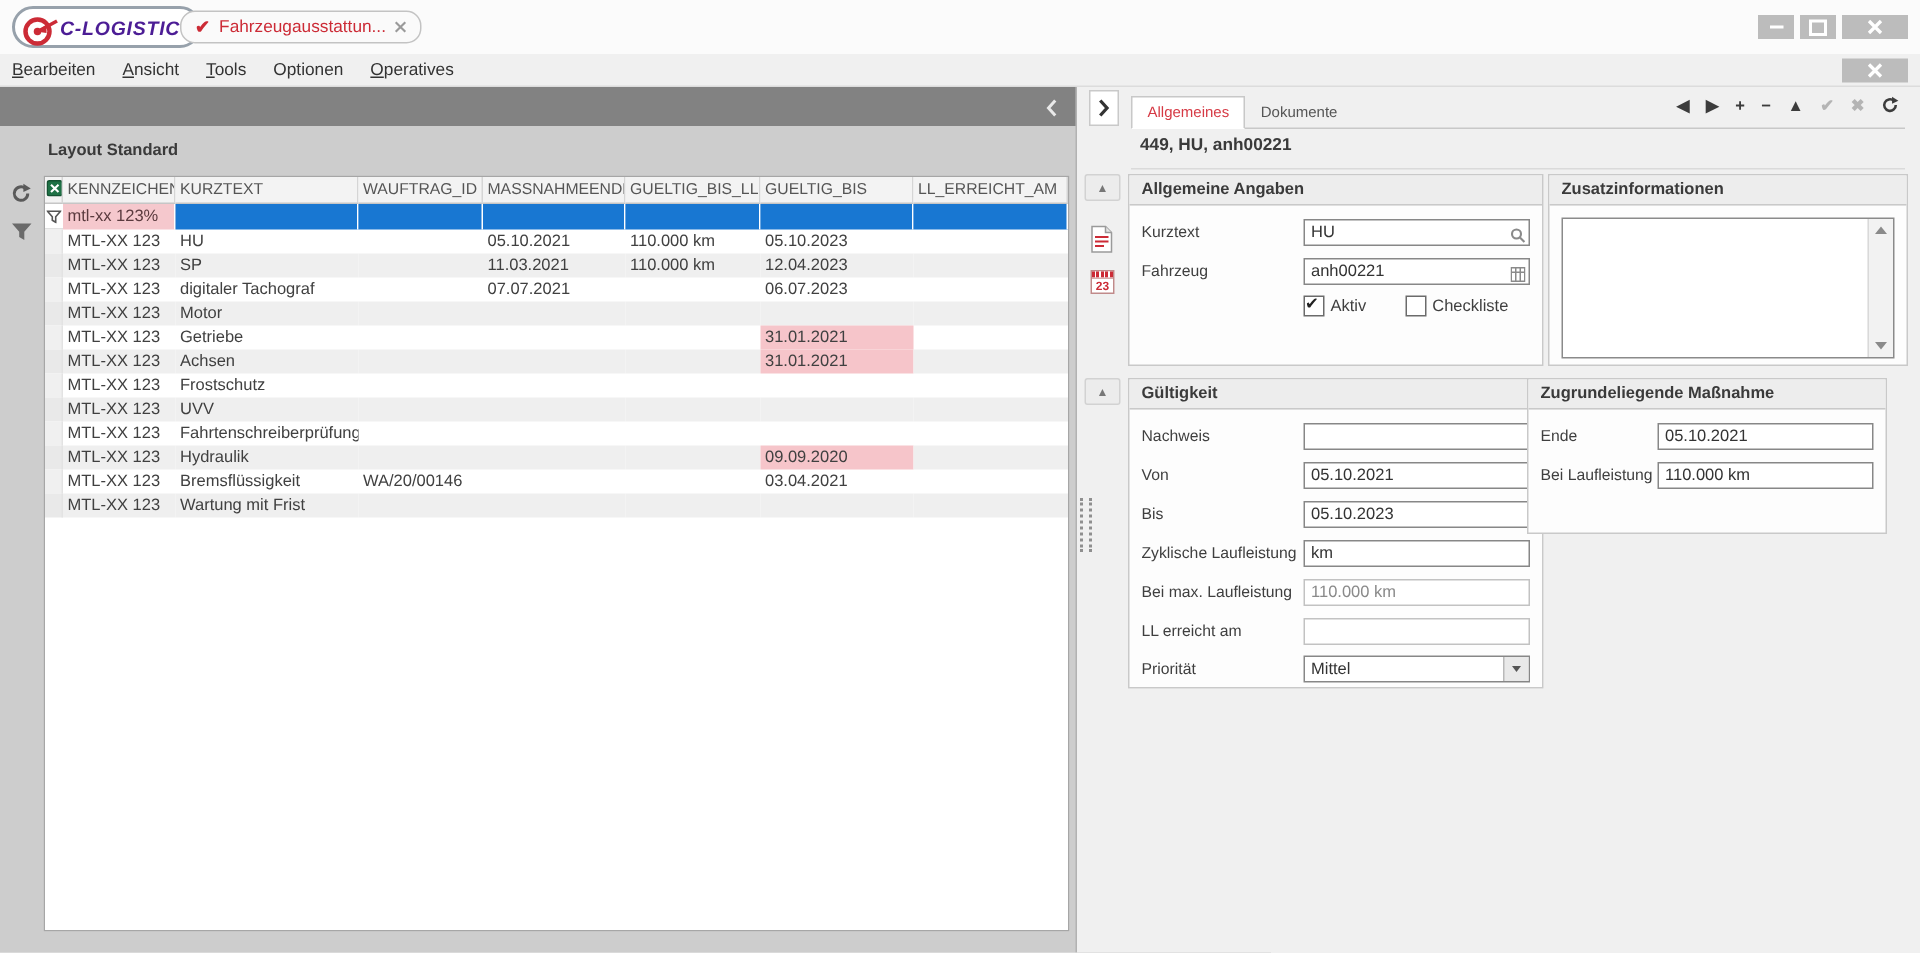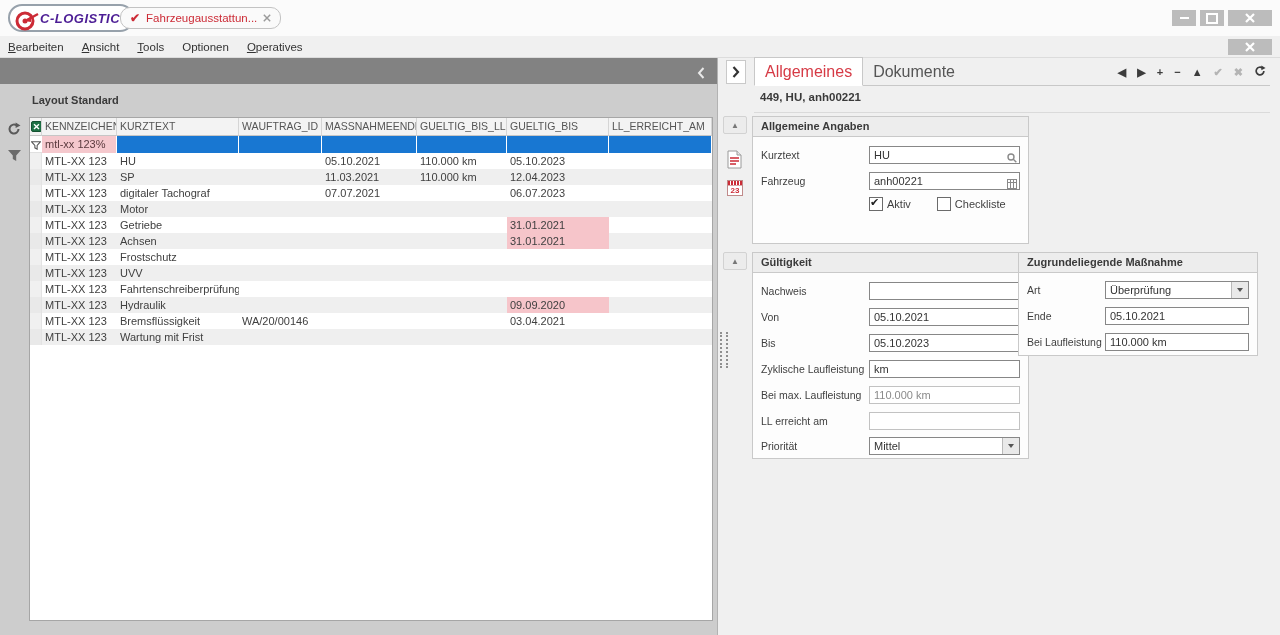--- a/index.html
+++ b/index.html
@@ -54,21 +54,21 @@
   .g-row.data .gutter{background:#f0f0f0;border-right:1px solid #e3e3e3;}
   .g-row.data.alt .g-cell{background:#efefef;}
   .g-row.data.alt .gutter{background:#e9e9e9;}
   .g-cell.overdue{background:#f6c5ca !important;}
   
   .right-panel{position:absolute;left:718px;top:58px;width:562px;height:577px;background:#f0f0f0;}
   .expand-btn{position:absolute;left:8px;top:2px;width:20px;height:24px;background:#fff;
               border:1px solid #c9c9c9;display:flex;align-items:center;justify-content:center;cursor:pointer;box-sizing:border-box;}
   .tabbar{position:absolute;left:36px;top:2px;width:516px;height:26px;border-bottom:1px solid #c8c8c8;
           display:flex;align-items:flex-end;box-sizing:border-box;}
-  .tab{font-size:16px;padding:5px 10px 4px 10px;cursor:pointer;}
+  .tab{font-size:10px;padding:5px 10px 4px 10px;cursor:pointer;}
   .tab.active{background:#fff;border:1px solid #c8c8c8;border-bottom:1px solid #fff;color:#d63a45;margin-bottom:-1px;}
   .tab.inactive{color:#555;}
   .rp-toolbar{margin-left:auto;display:flex;align-items:center;gap:11px;padding:0 4px 6px 0;}
   .tb-icon{font-size:11px;font-weight:bold;color:#3c3c3c;cursor:pointer;line-height:1;}
   .tb-icon.disabled{color:#b4b4b4;}
   .record-title{position:absolute;left:42px;top:33px;font-size:11.5px;font-weight:bold;color:#3a3a3a;}
   .title-sep{position:absolute;left:36px;top:54px;width:516px;border-bottom:1px solid #dadada;}
   .collapse-btn{position:absolute;left:5px;width:24px;height:18px;background:#ececec;border:1px solid #d2d2d2;
                 border-radius:2px;display:flex;align-items:center;justify-content:center;font-size:8px;color:#777;cursor:pointer;box-sizing:border-box;}
   #collapse-a{top:58px;} #collapse-b{top:194px;}
@@ -414,20 +414,30 @@
           <span class="cblabel">Aktiv</span>
         </span>
         <span class="cbwrap">
           <span class="cb"></span>
           <span class="cblabel">Checkliste</span>
         </span>
       </div>
     </div>
   </div>
 
+  <div class="card" id="card-z">
+    <div class="card-h">Zusatzinformationen</div>
+    <div class="ta-wrap">
+      <textarea style=""></textarea>
+      <div class="ta-scroll">
+          <div class="sc-up"></div>
+          <div class="sc-dn"></div>
+        </div>
+    </div>
+  </div>
 
   <div class="card" id="card-g">
     <div class="card-h">Gültigkeit</div>
     <div class="card-b">
       <div class="frow">
         <label>Nachweis</label>
         <span class="ctrl"><input value="" style=""></span>
       </div>
       <div class="frow">
         <label>Von</label>
@@ -458,29 +468,20 @@
             </span>
         </span>
       </div>
     </div>
   </div>
 
   <div class="card" id="card-m">
     <div class="card-h">Zugrundeliegende Maßnahme</div>
     <div class="card-b">
       <div class="frow">
-        <label>Art</label>
-        <span class="select">
-          <span class="sel-text">Überprüfung</span>
-          <span class="sel-btn">
-              <span class="sel-arrow"></span>
-            </span>
-        </span>
-      </div>
-      <div class="frow">
         <label>Ende</label>
         <span class="ctrl"><input value="05.10.2021" style=""></span>
       </div>
       <div class="frow">
         <label>Bei Laufleistung</label>
         <span class="ctrl"><input value="110.000 km" style=""></span>
       </div>
     </div>
   </div>
 </div>

